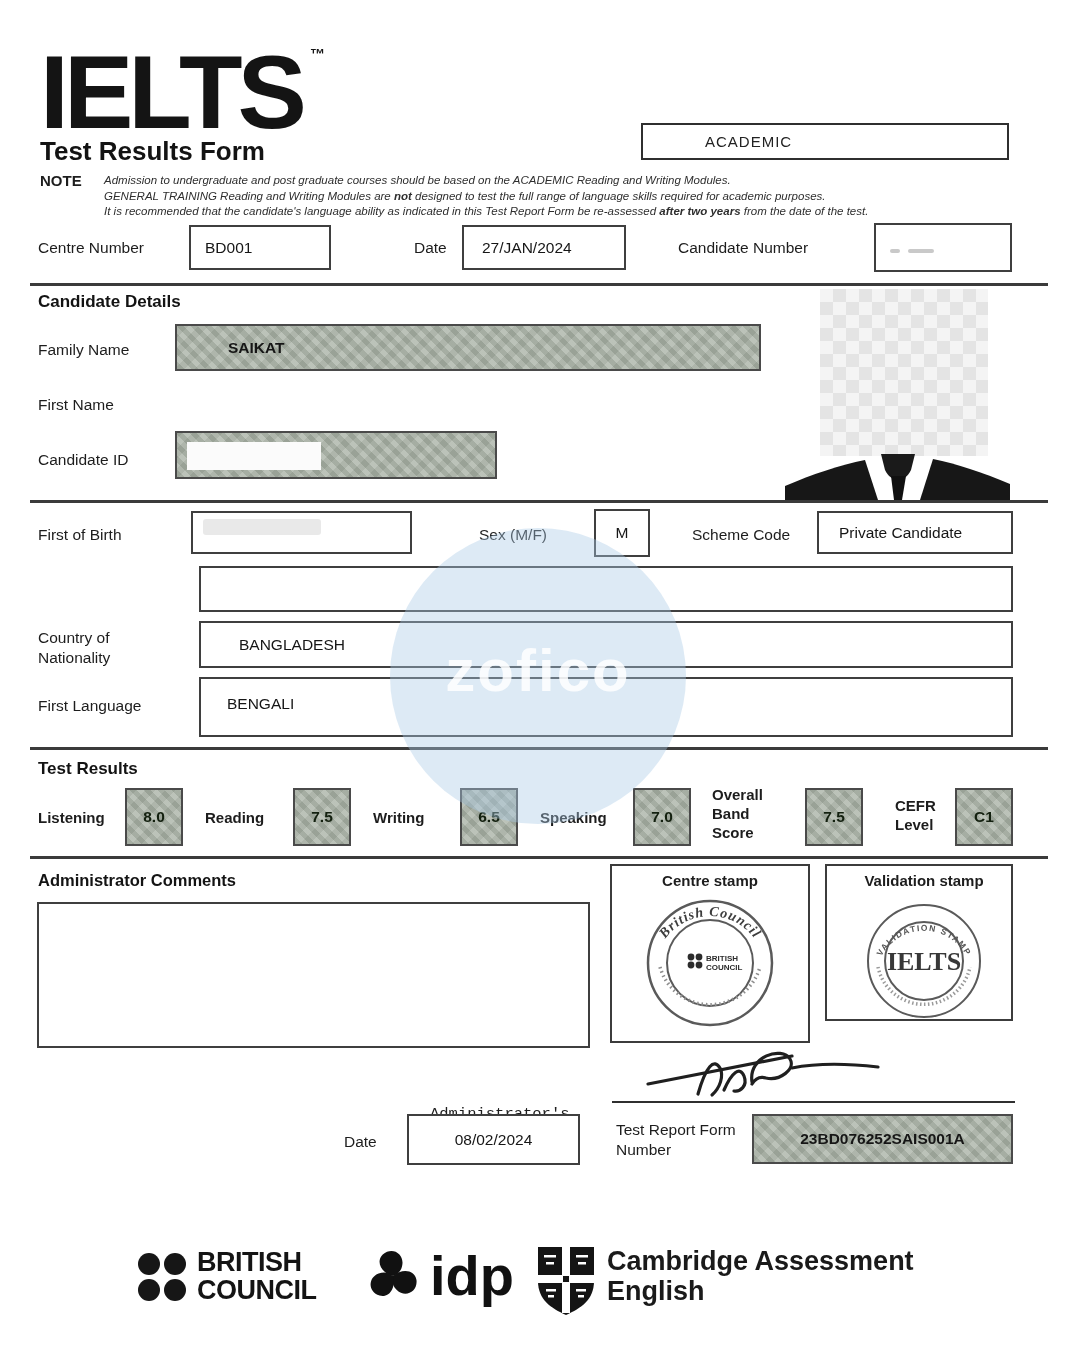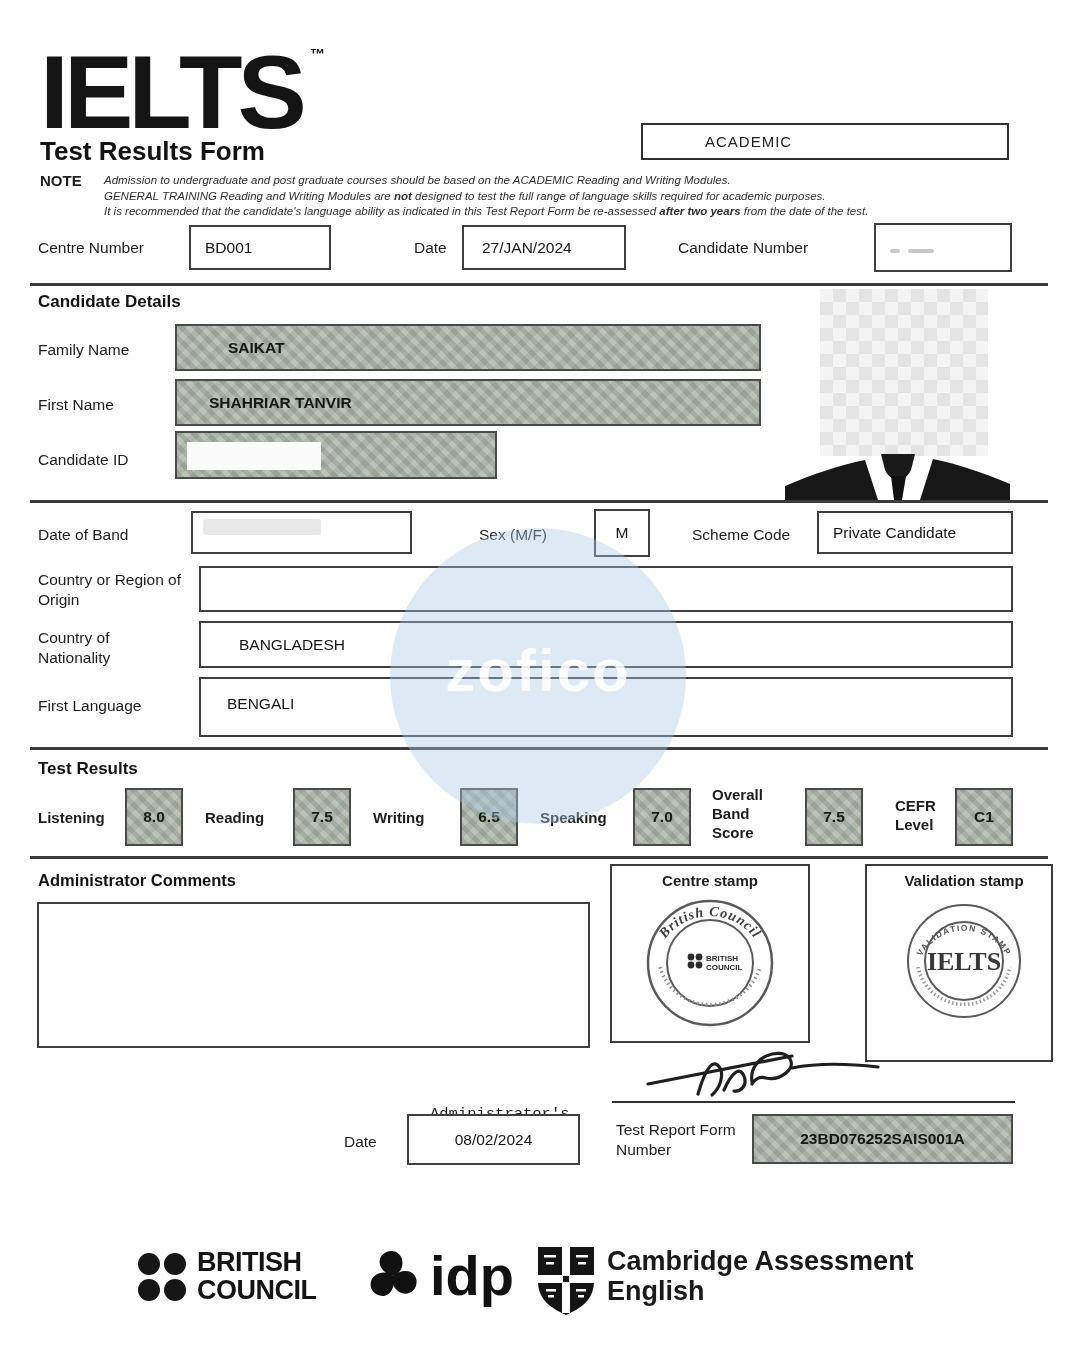--- a/index.html
+++ b/index.html
@@ -93,52 +93,48 @@
   </div>
 
   <div class="rule" style="top:283px;"></div>
 
   <div class="abs section-title" style="left:38px;top:292px;">Candidate Details</div>
   <div class="abs label" style="left:38px;top:341px;">Family Name</div>
   <div class="abs shaded" style="left:175px;top:324px;width:586px;height:47px;box-sizing:border-box;padding-left:19px;">
       <span class="val" style="display:block;padding-left:32px;line-height:43px;font-weight:600;">SAIKAT</span>
     </div>
   <div class="abs label" style="left:38px;top:396px;">First Name</div>
-  <div class="abs shaded" style="left:175px;top:379px;width:586px;height:47px;box-sizing:border-box;">
-      <span class="val" style="display:block;padding-left:32px;line-height:43px;font-weight:600;">SHAHRIAR TANVIR</span>
-    </div>
   <div class="abs label" style="left:38px;top:451px;">Candidate ID</div>
   <div class="abs shaded" style="left:175px;top:431px;width:322px;height:48px;box-sizing:border-box;">
     <div class="redact-white" style="left:10px;top:9px;width:134px;height:28px;"></div>
   </div>
 
   <div class="abs photo">
     <div class="face-cover"></div>
     <svg class="suit" viewBox="0 0 225 46">
       <path d="M0 46 L0 32 C28 20 55 11 80 6 L93 46 Z" fill="#171717"></path>
       <path d="M225 46 L225 30 C197 18 172 10 148 5 L135 46 Z" fill="#171717"></path>
       <path d="M96 0 L130 0 L126 16 C120 29 106 29 100 16 Z" fill="#1a1a1a"></path>
       <path d="M106 22 L121 22 L117 46 L109 46 Z" fill="#101010"></path>
     </svg>
   </div>
 
   <div class="rule" style="top:500px;"></div>
 
-  <div class="abs label" style="left:38px;top:526px;">Date of Band</div>
+  <div class="abs label" style="left:38px;top:526px;">First of Birth</div>
   <div class="box" style="left:191px;top:511px;width:221px;height:43px;">
     <div class="redact-smudge" style="left:10px;top:6px;width:118px;height:16px;"></div>
   </div>
   <div class="abs label" style="left:479px;top:526px;">Sex (M/F)</div>
   <div class="box" style="left:594px;top:509px;width:56px;height:48px;text-align:center;"><span class="val" style="line-height:44px;">M</span></div>
   <div class="abs label" style="left:692px;top:526px;">Scheme Code</div>
   <div class="box" style="left:817px;top:511px;width:196px;height:43px;">
-      <span class="val" style="display:block;padding-left:14px;line-height:39px;">Private Candidate</span>
-    </div>
-
-  <div class="abs label" style="left:38px;top:570px;width:158px;line-height:1.3;">Country or Region of Origin</div>
+      <span class="val" style="display:block;padding-left:20px;line-height:39px;">Private Candidate</span>
+    </div>
+
   <div class="box" style="left:199px;top:566px;width:814px;height:46px;"></div>
 
   <div class="abs label" style="left:38px;top:628px;width:112px;line-height:1.3;">Country of Nationality</div>
   <div class="box" style="left:199px;top:621px;width:814px;height:47px;">
       <span class="val" style="display:block;padding-left:38px;line-height:43px;">BANGLADESH</span>
     </div>
 
   <div class="abs label" style="left:38px;top:697px;">First Language</div>
   <div class="box" style="left:199px;top:677px;width:814px;height:60px;">
       <span class="val" style="display:block;padding-left:26px;line-height:50px;">BENGALI</span>
@@ -182,21 +178,21 @@
         <circle cx="56" cy="72" r="3.4" fill="#2c2c2c"></circle>
           <circle cx="64" cy="72" r="3.4" fill="#2c2c2c"></circle>
         <circle cx="56" cy="80" r="3.4" fill="#2c2c2c"></circle>
           <circle cx="64" cy="80" r="3.4" fill="#2c2c2c"></circle>
         <text x="71" y="76" font-size="8" font-weight="bold" fill="#2c2c2c">BRITISH</text>
         <text x="71" y="85" font-size="8" font-weight="bold" fill="#2c2c2c">COUNCIL</text>
       </g>
     </svg>
   </div>
 
-  <div class="stamp-box" style="left:865px;top:864px;width:188px;height:198px;padding-left:10px;">
+  <div class="stamp-box" style="left:825px;top:864px;width:188px;height:157px;padding-left:10px;">
     <span class="stitle">Validation stamp</span>
     <svg width="140" height="140" viewBox="0 0 140 140" style="margin-top:0;">
       <circle cx="70" cy="72" r="56" fill="none" stroke="#5a5a5a" stroke-width="2"></circle>
       <circle cx="70" cy="72" r="39" fill="none" stroke="#5a5a5a" stroke-width="2"></circle>
       <defs>
           <path id="vs-arc" d="M 23 80 A 48 48 0 0 1 117 80"></path>
         </defs>
       <text font-size="8.5" font-weight="600" fill="#555" letter-spacing="1.4">
         <textPath href="#vs-arc" startOffset="50%" text-anchor="middle">VALIDATION STAMP</textPath>
       </text>

